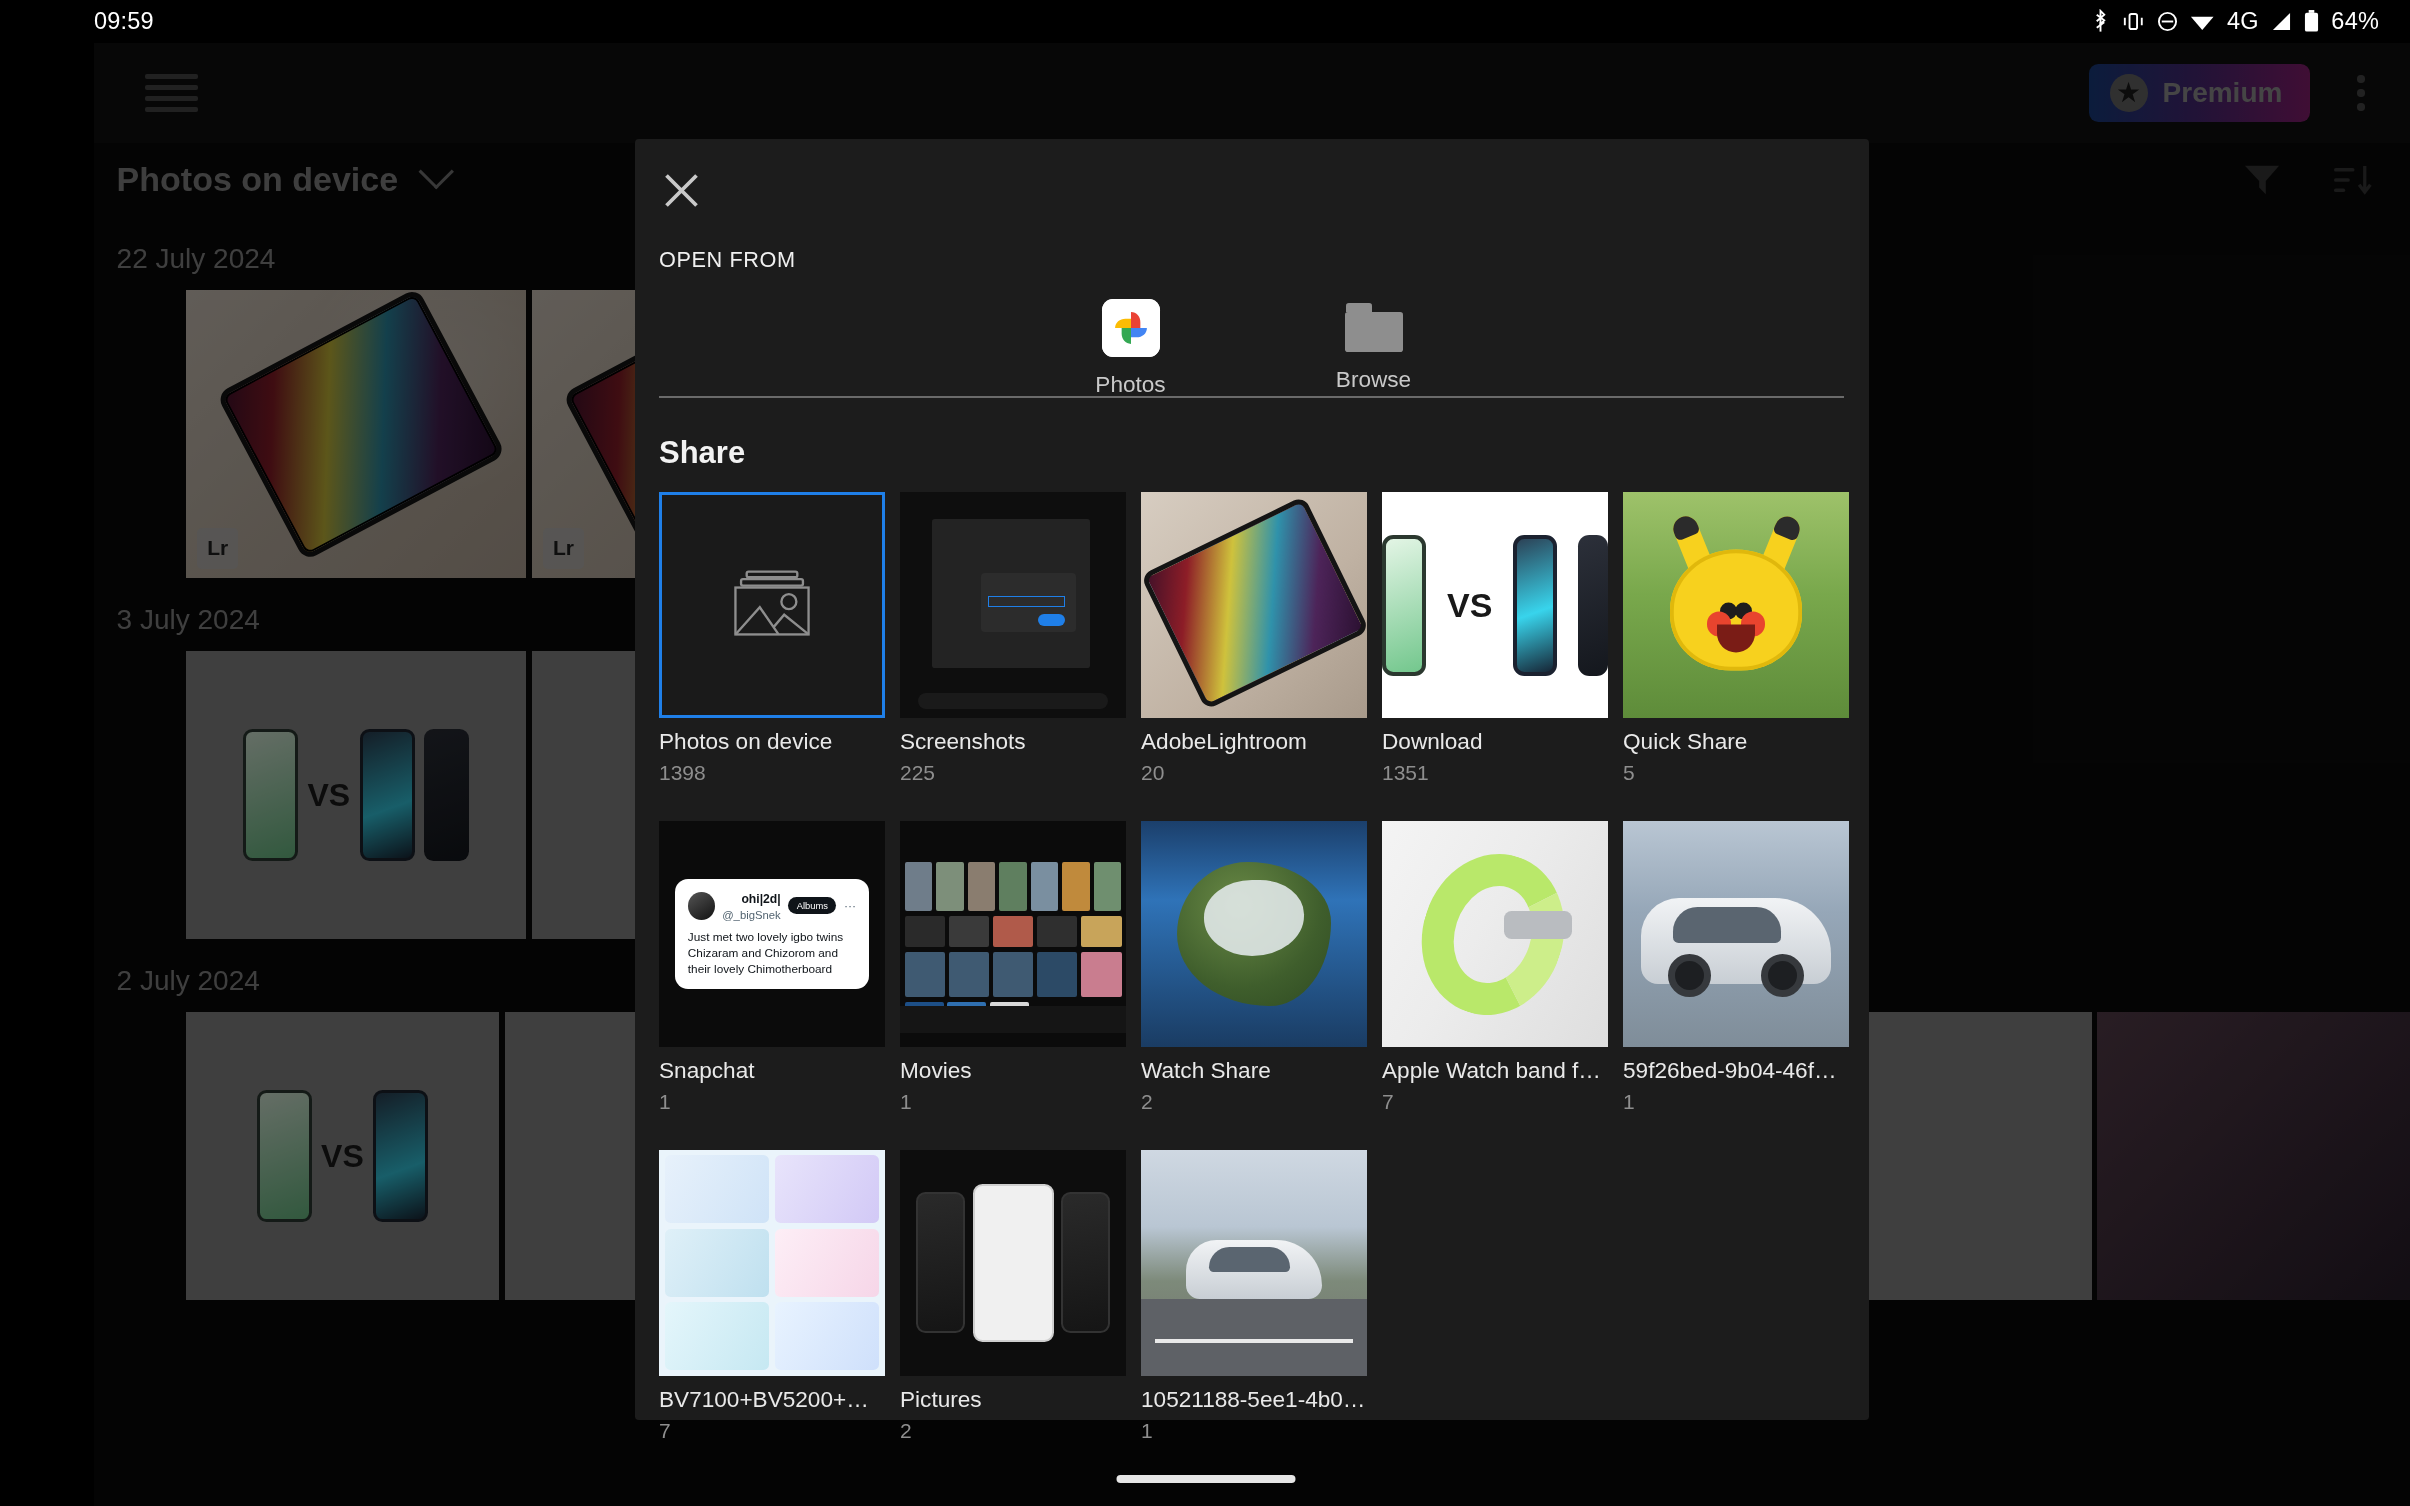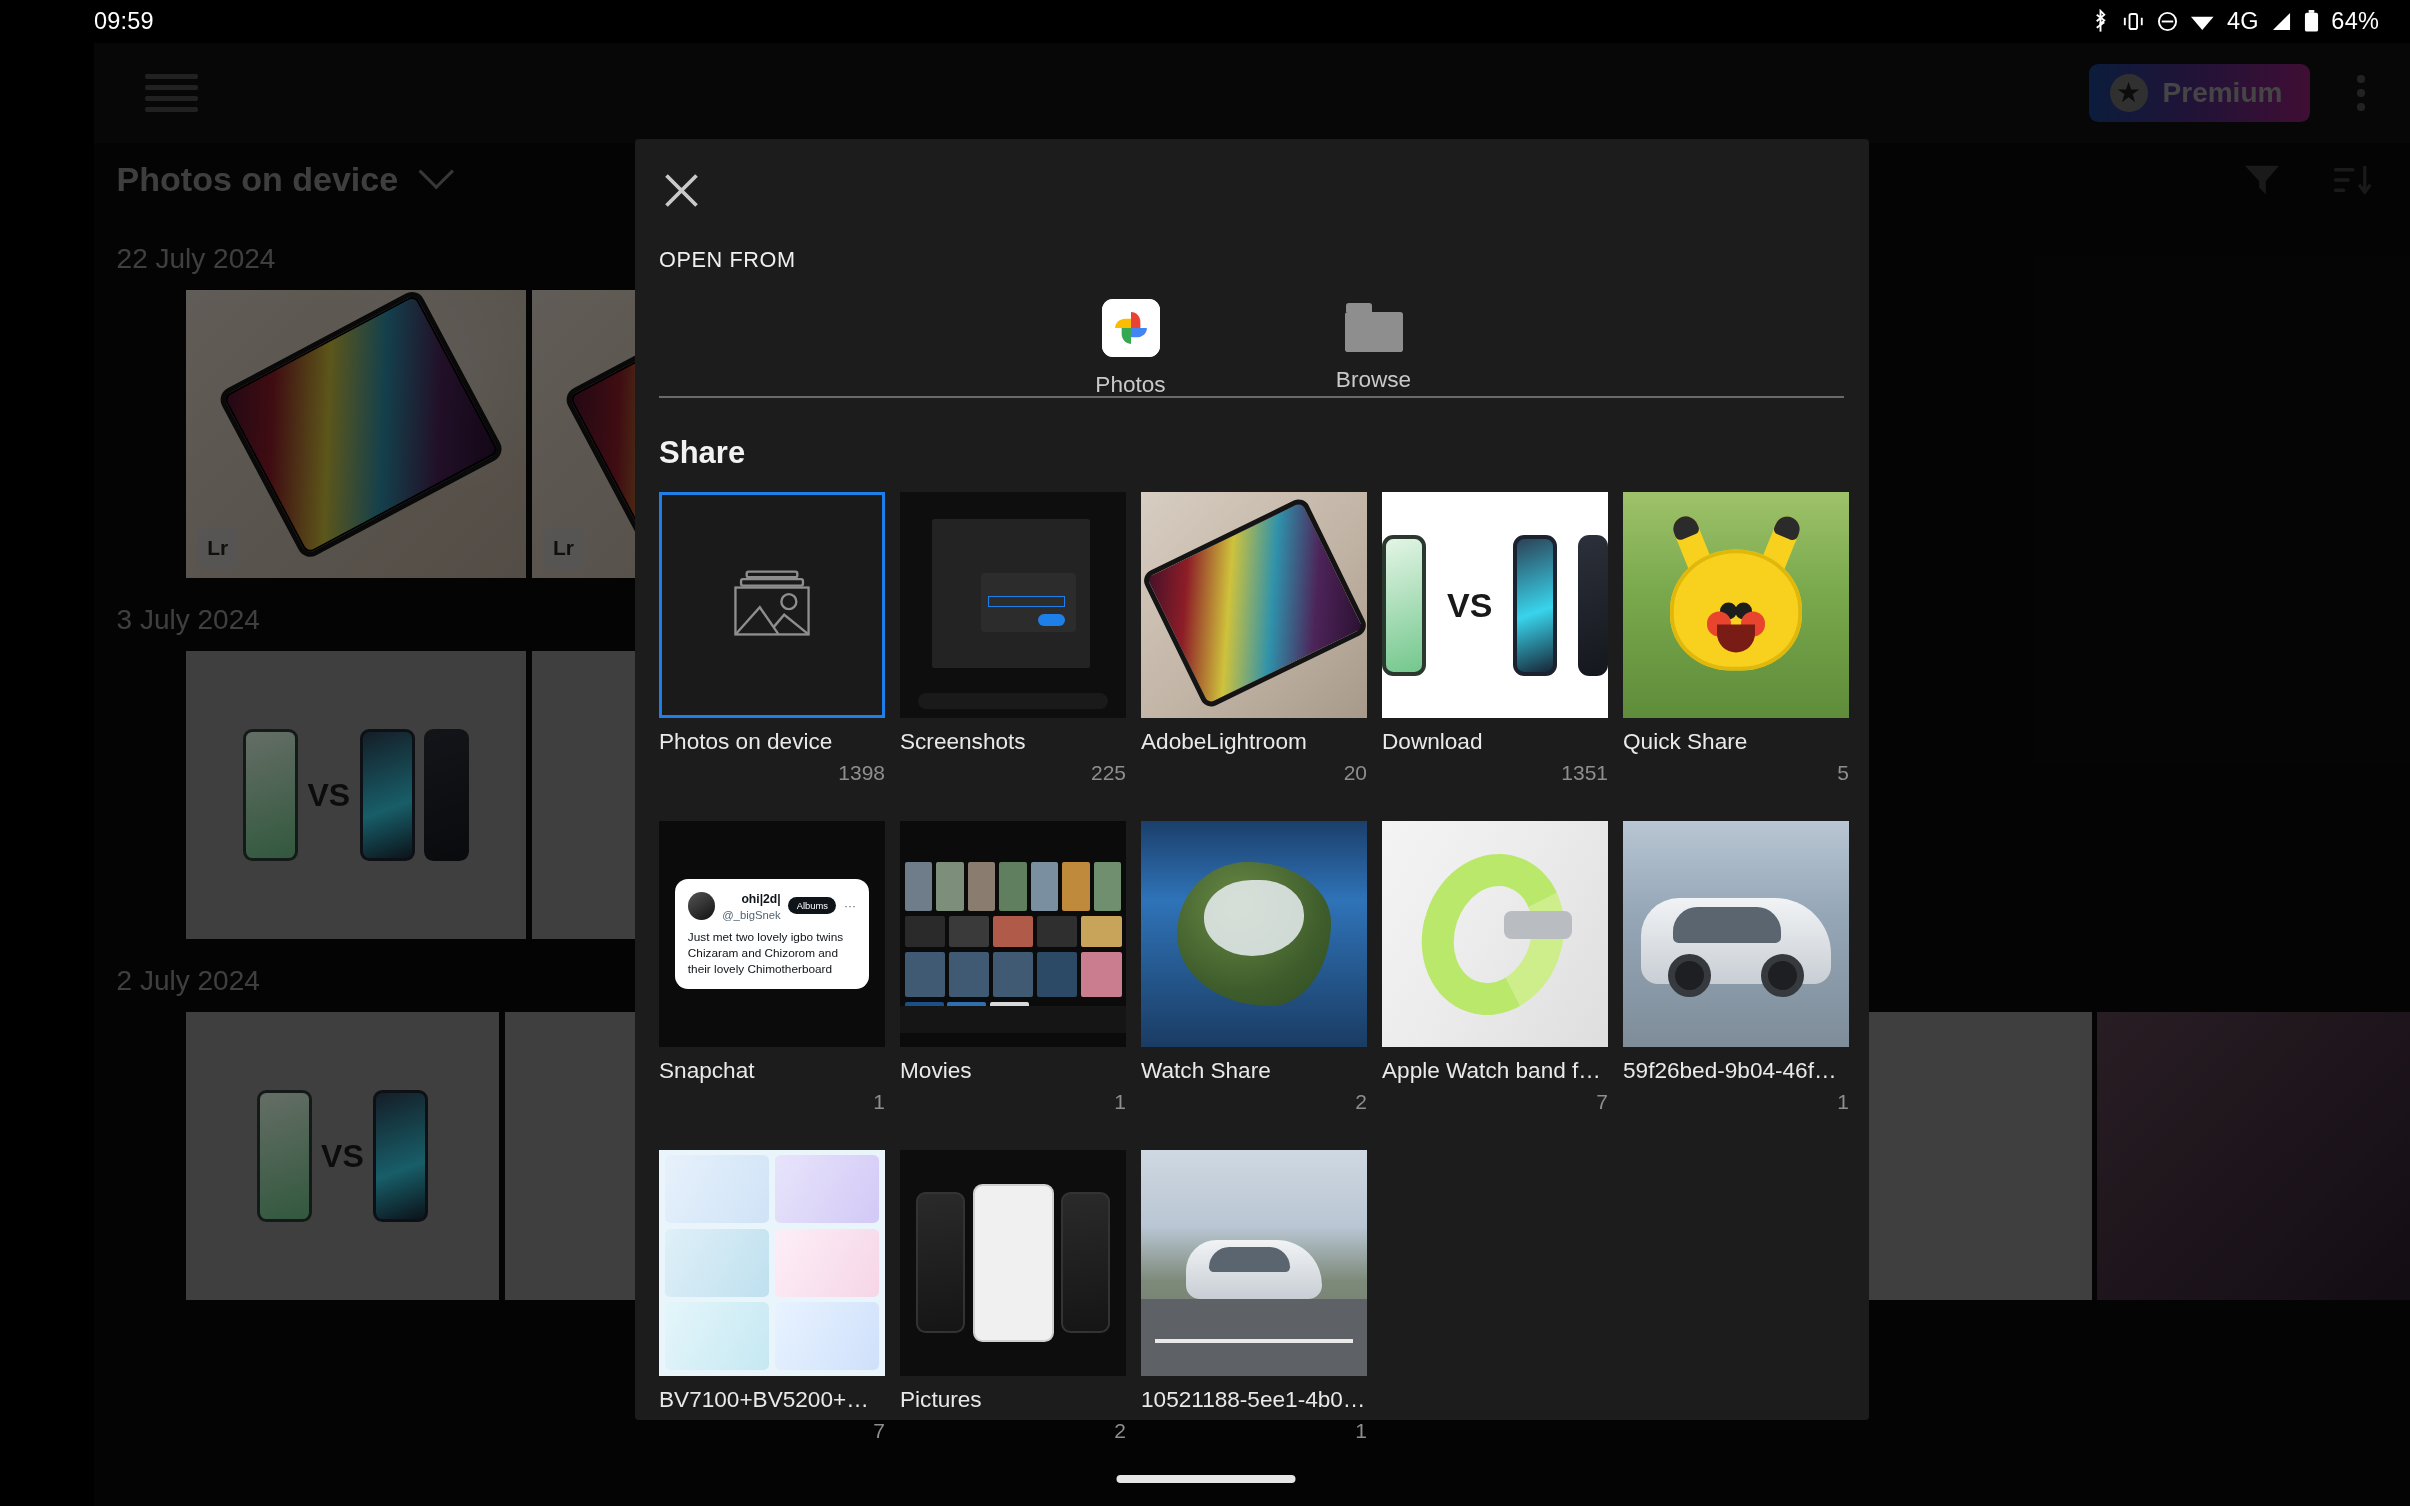--- a/index.html
+++ b/index.html
@@ -111,21 +111,21 @@
 
   .divider { position:absolute; left: 659px; top: 396px; width: 1185px; height: 1.9px; background: #6a6a6a; }
 
   .albums-title { position: absolute; left: 659px; top: 435px; color: #f2f2f2; font-size: 31px; font-weight: 700; }
 
   .albums-grid { position: absolute; left: 659px; top: 492px; width: 1186px; display: grid; grid-template-columns: repeat(5, 226px); column-gap: 15px; row-gap: 36px; }
   .album { width: 226px; }
   .album-thumb { width: 226px; height: 226px; background: #141414; overflow: hidden; position: relative; }
   .album.selected .album-thumb { outline: 3.8px solid #1f7fe8; outline-offset: -3.8px; background:#1a1a1a; }
   .album-name { margin-top: 11.3px; color: #e9e9e9; font-size: 22.6px; white-space: nowrap; overflow: hidden; text-overflow: ellipsis; }
-  .album-count { margin-top: 5.6px; color: #8e8e8e; font-size: 21px; text-align: right; }
+  .album-count { margin-top: 5.6px; color: #8e8e8e; font-size: 21px; }
 
   .ph-placeholder { position:absolute; left:50%; top:50%; transform: translate(-50%,-50%); }
 
   
   .tn { width:100%; height:100%; }
   .tn-screens { background:#0e0e0e; position:relative; }
   .tn-screens .win { position:absolute; left:14%; top:12%; width:70%; height:66%; background:#232323; border-radius:2.8px; }
   .tn-screens .dlg { position:absolute; left:36%; top:36%; width:42%; height:26%; background:#2c2c2c; border-radius:3.8px; }
   .tn-screens .fld { position:absolute; left:39%; top:46%; width:34%; height:5%; border:1.9px solid #1f7fe8; }
   .tn-screens .ok { position:absolute; left:61%; top:54%; width:12%; height:5.5%; background:#1f7fe8; border-radius:6.6px; }

